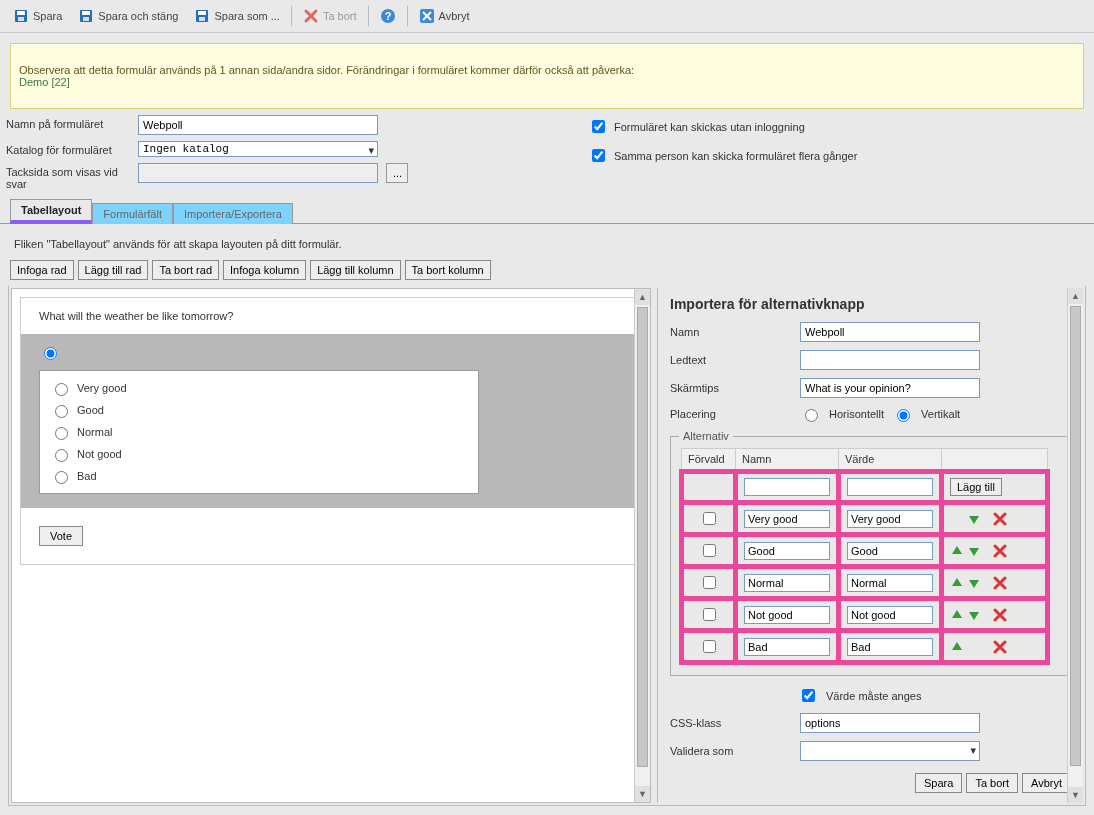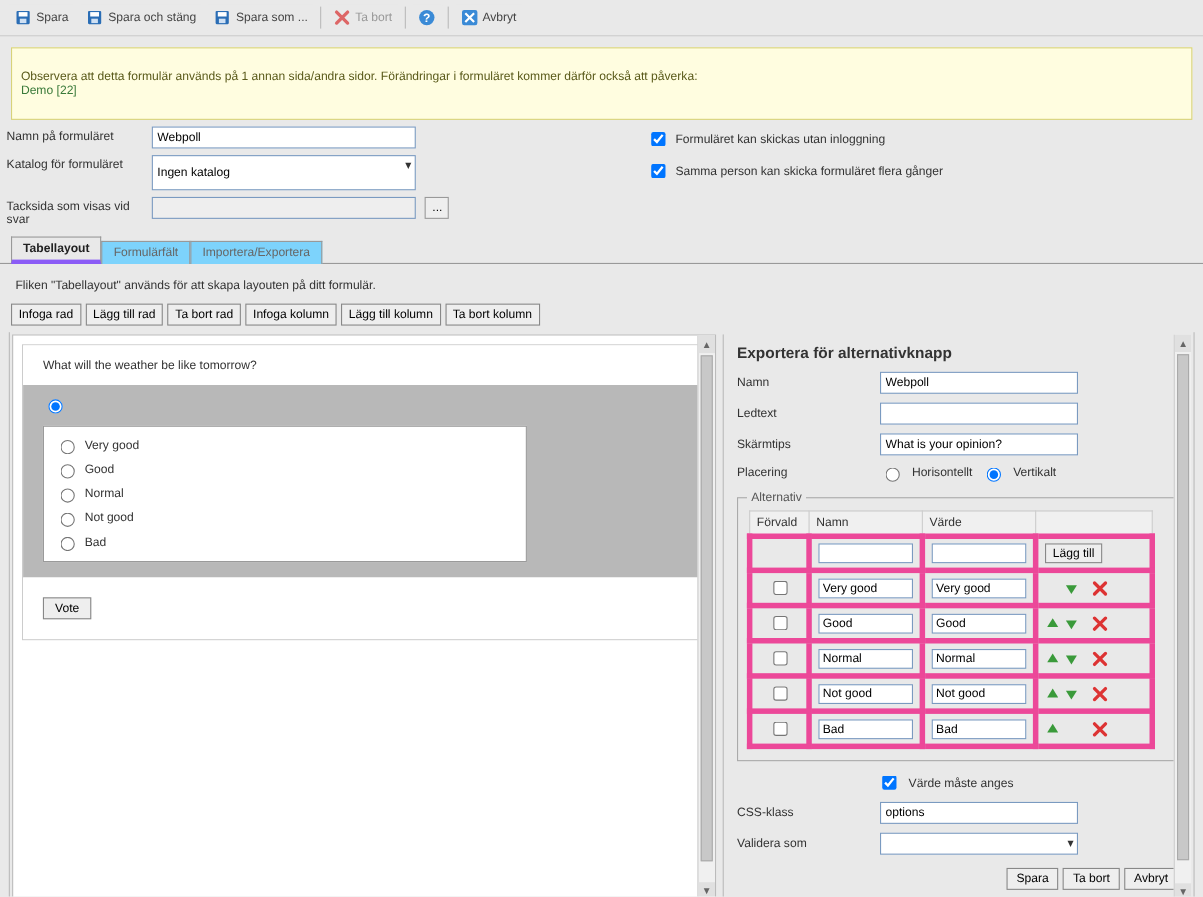--- a/index.html
+++ b/index.html
@@ -47,21 +47,21 @@
   .form-top {
     display:flex;
     padding: 0 10px 8px 6px;
     gap: 20px;
   }
   .form-left, .form-right { display:flex; flex-direction:column; gap:6px; }
   .form-right { margin-left: 160px; margin-top: 2px; gap:10px;}
   .frow { display:flex; align-items:flex-start; gap:8px; }
   .flabel { width:124px; padding-top:3px; }
   .finput { width:240px; height:20px; border:1px solid #7a9ac0; padding:1px 4px; font-family:inherit; font-size:11px; }
-  .fselect { width:240px; height:32px; border:1px solid #7a9ac0; background:#fff; font-family:Liberation Sans, sans-serif; font-size:11px; padding-left:4px;}
+  .fselect { width:240px; height:16px; border:1px solid #7a9ac0; background:#fff; font-family:Liberation Mono, monospace; font-size:11px; padding-left:4px;}
   .browse-btn { width:22px; height:20px; border:1px solid #999; background:#eee; cursor:pointer; font-size:11px; }
   .chk-row { display:flex; align-items:center; gap:6px; }
   .tabs-bar {
     display:flex;
     align-items:flex-end;
     border-bottom:1px solid #999;
     padding: 0 10px;
     gap:0;
   }
   .tab {
@@ -305,21 +305,21 @@
         </div>
       </div>
       <div class="vscroll">
         <div class="scroll-arrow" style="top:0">▲</div>
         <div class="thumb" style="top:18px;height:460px"></div>
         <div class="scroll-arrow" style="bottom:0">▼</div>
       </div>
     </div>
 
     <div class="properties-pane" style="position:relative">
-      <div class="props-title">Exportera för alternativknapp</div>
+      <div class="props-title">Importera för alternativknapp</div>
       <div class="prow">
           <div class="plabel">Namn</div>
           <input class="pinput" value="Webpoll" style="">
         </div>
       <div class="prow">
           <div class="plabel">Ledtext</div>
           <input class="pinput" value="" style="">
         </div>
       <div class="prow">
           <div class="plabel">Skärmtips</div>

